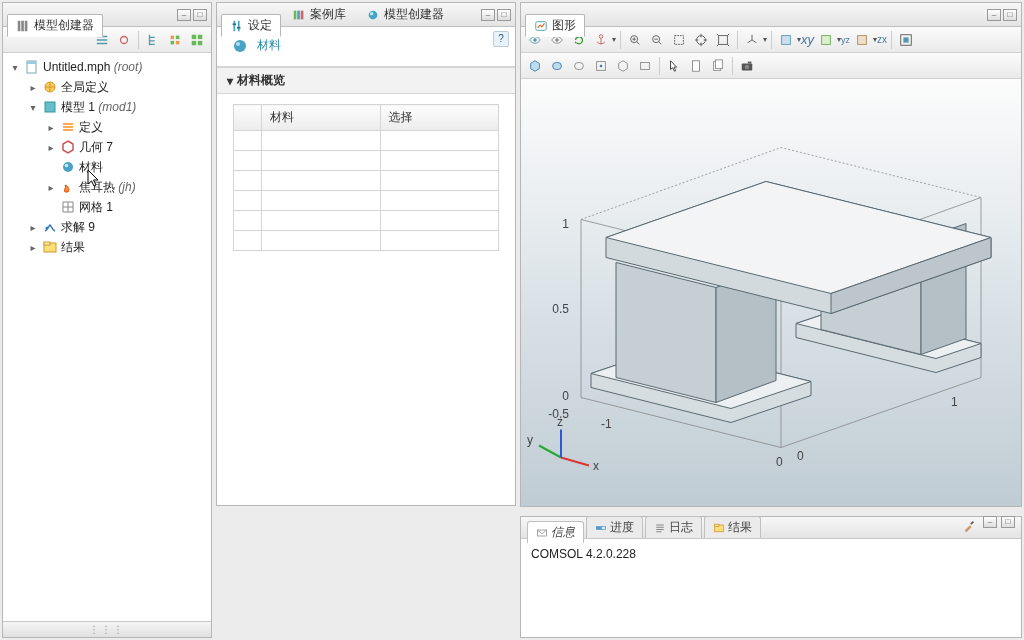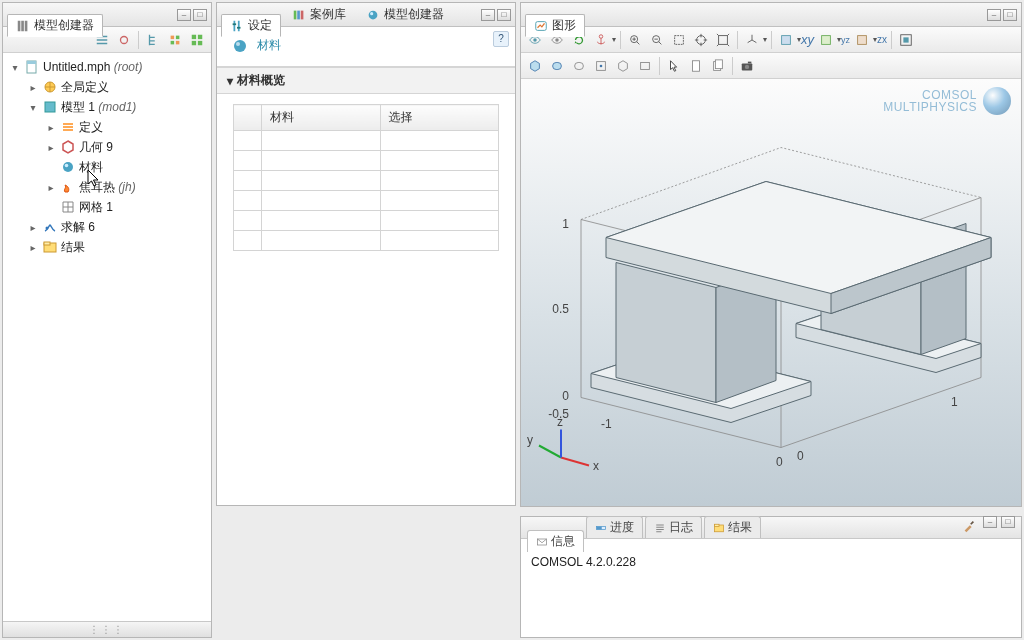--- a/index.html
+++ b/index.html
@@ -43,22 +43,22 @@
 .gfx-canvas { flex: 1; position: relative; overflow: hidden; background: linear-gradient(180deg,#fcfcfc 0%,#d9e1e6 55%,#c0ccd4 100%); }
 .gfx-canvas svg { position: absolute; inset: 0; width: 100%; height: 100%; }
 .watermark { position: absolute; top: 8px; right: 10px; display: flex; align-items: center; gap: 6px; opacity: .7; }
 .watermark-text { color: #6aa3c8; font-size: 9px; text-align: right; line-height: 1; letter-spacing: .5px; }
 .watermark-ball { width: 28px; height: 28px; border-radius: 50%; background: radial-gradient(circle at 35% 30%, #fff 0%, #76b3de 45%, #3a6f98 100%); }
 
 .bottom-row { display: flex; gap: 4px; height: 122px; }
 .msg-panel { flex: 1; background: #fff; border: 1px solid #b6b6b6; display: flex; flex-direction: column; }
 .msg-tabs { height: 22px; border-bottom: 1px solid #c8c8c8; background: linear-gradient(#f7f7f7,#e4e4e4); display: flex; align-items: flex-end; padding: 0 6px; gap: 2px; }
 .msg-tab { display: flex; align-items: center; gap: 3px; padding: 2px 8px; border: 1px solid #c0c0c0; border-bottom: none; border-radius: 3px 3px 0 0; background: #ebebeb; cursor: pointer; color: #444; }
-.msg-tab.active { background: #fff; position: relative; top: 14px; }
-.msg-body { flex: 1; padding: 14px 10px; overflow: auto; color: #222; line-height: 1.5; }
+.msg-tab.active { background: #fff; position: relative; top: 5px; font-style: italic; }
+.msg-body { flex: 1; padding: 6px 10px; overflow: auto; color: #222; line-height: 1.5; }
 
 .resizer-v { position: absolute; bottom: 0; left: 0; right: 0; height: 16px; background: linear-gradient(#f5f5f5,#e0e0e0); border-top: 1px solid #c8c8c8; display: flex; align-items: center; justify-content: center; color: #999; font-size: 10px; letter-spacing: 2px; cursor: row-resize; }
 .help-btn { position: absolute; top: 28px; right: 6px; width: 16px; height: 16px; border: 1px solid #bcd; border-radius: 2px; background: #e8f2fb; color: #357; font-size: 10px; text-align: center; line-height: 14px; cursor: pointer; }
 
 .cursor-overlay { position: absolute; left: 84px; top: 166px; width: 16px; height: 20px; pointer-events: none; }
 </style>
 </head>
 <body>
 
 <div class="panel panel-left">
@@ -151,21 +151,21 @@
         </span>
         <span class="tree-label">定义</span>
       </div>
       <div class="tree-row" style="padding-left: 40px;">
         <span class="expander">▸</span>
         <span class="tree-icon">
           <svg viewBox="0 0 16 16">
             <path d="M8 2l5 3v6l-5 3-5-3V5z" fill="none" stroke="#c55" stroke-width="1.5"></path>
           </svg>
         </span>
-        <span class="tree-label">几何 9</span>
+        <span class="tree-label">几何 7</span>
       </div>
       <div class="tree-row" style="padding-left: 40px;">
         <span class="expander"></span>
         <span class="tree-icon">
           <svg viewBox="0 0 16 16">
             <circle cx="8" cy="8" r="5" fill="#4aa3c4"></circle>
             <circle cx="6.5" cy="6.5" r="1.8" fill="#cef"></circle>
           </svg>
         </span>
         <span class="tree-label">材料</span>
@@ -189,21 +189,21 @@
         <span class="tree-label">网格 1</span>
       </div>
       <div class="tree-row" style="padding-left: 22px;">
         <span class="expander">▸</span>
         <span class="tree-icon">
           <svg viewBox="0 0 16 16">
             <path d="M3 12c3-1 4-6 5-6s2 5 5 6" fill="none" stroke="#37b" stroke-width="1.5"></path>
             <circle cx="5" cy="9" r="1.5" fill="#37b"></circle>
           </svg>
         </span>
-        <span class="tree-label">求解 6</span>
+        <span class="tree-label">求解 9</span>
       </div>
       <div class="tree-row" style="padding-left: 22px;">
         <span class="expander">▸</span>
         <span class="tree-icon">
           <svg viewBox="0 0 16 16">
             <rect x="2" y="4" width="12" height="9" fill="#fd7" stroke="#c93"></rect>
             <rect x="2" y="3" width="6" height="3" fill="#fea" stroke="#c93"></rect>
           </svg>
         </span>
         <span class="tree-label">结果</span>
@@ -468,27 +468,20 @@
         <div class="sep"></div>
         <div class="tbtn">
           <svg viewBox="0 0 16 16">
             <rect x="2" y="5" width="12" height="8" rx="1" fill="#555"></rect>
             <circle cx="8" cy="9" r="2.5" fill="#888"></circle>
             <rect x="9" y="3" width="4" height="2" fill="#555"></rect>
           </svg>
         </div>
       </div>
     <div class="gfx-canvas">
-      <div class="watermark">
-        <div class="watermark-text">
-          <div>COMSOL</div>
-          <div>MULTIPHYSICS</div>
-        </div>
-        <div class="watermark-ball"></div>
-      </div>
       <svg viewBox="0 0 500 410">
 
         <g stroke="#888" stroke-width="0.8" fill="none">
           <path d="M60 310 L260 360 L460 290 L460 110 M260 360 L260 182"></path>
           <path d="M60 310 L60 132 L260 182 L460 110"></path>
           <path d="M60 132 L260 60 L460 110" stroke-dasharray="2 2"></path>
         </g>
 
         <text x="48" y="140" font-size="11" fill="#444" text-anchor="end">1</text>
         <text x="48" y="225" font-size="11" fill="#444" text-anchor="end">0.5</text>

